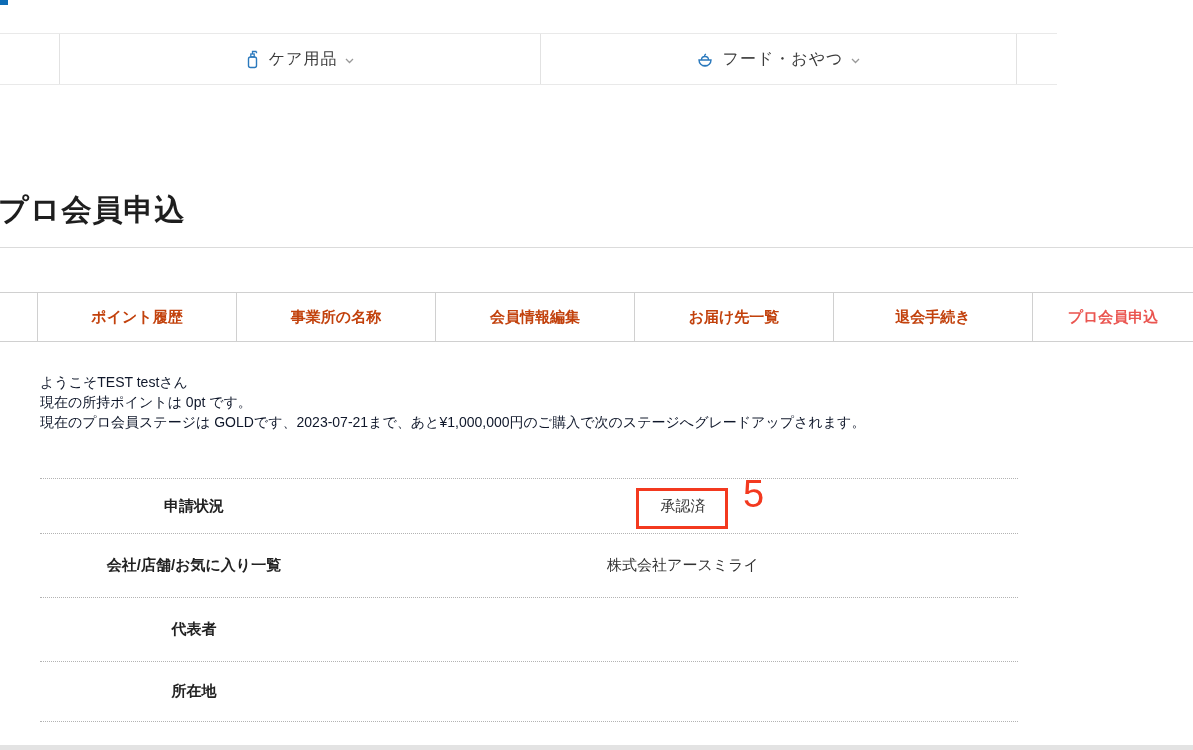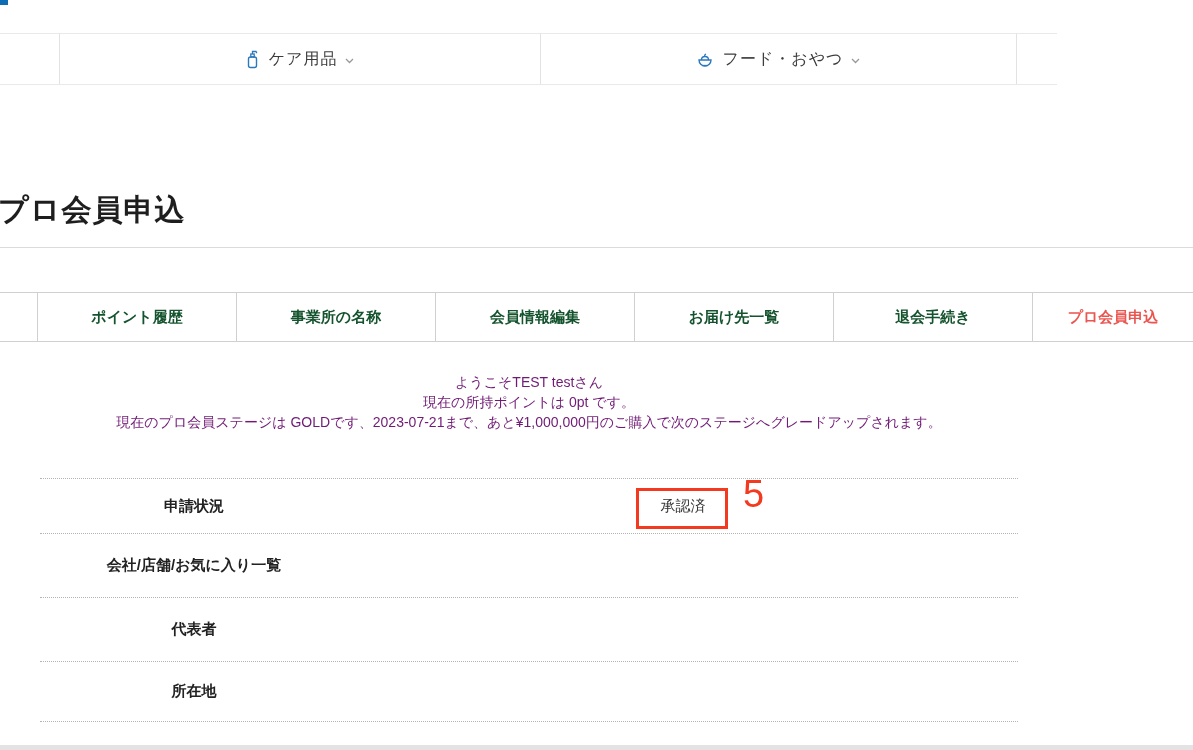--- a/index.html
+++ b/index.html
@@ -27,28 +27,28 @@
   .page-title { position:absolute; left:-2px; top:190px; font-size:30px; font-weight:bold;
       color:#1e1e1e; letter-spacing:1px; }
 
   .hr1 { position:absolute; left:0; top:247px; width:1193px; height:1px; background:#dbdbdb; }
 
   
   .tab-bar { position:absolute; left:0; top:292px; width:1193px; height:50px;
       border-top:1px solid #d0d0d0; border-bottom:1px solid #d0d0d0; display:flex; }
   .tab-spacer { width:38px; border-right:1px solid #d0d0d0; }
   .tab { width:199px; display:flex; align-items:center; justify-content:center;
-      border-right:1px solid #d0d0d0; font-size:15px; font-weight:bold; color:#14532d;
+      border-right:1px solid #d0d0d0; font-size:15px; font-weight:bold; color:#c2410c;
       cursor:pointer; background:#fff; }
   .tab.last { flex:1; border-right:none; }
   .tab.active { color:#ea5550; }
 
   
-  .welcome { position:absolute; left:40px; top:372px; width:978px; text-align:center;
-      font-size:14px; color:#701a75; line-height:20px; }
+  .welcome { position:absolute; left:40px; top:372px; width:978px; text-align:left;
+      font-size:14px; color:#0f172a; line-height:20px; }
 
   
   .member-table { position:absolute; left:40px; top:478px; width:978px; }
   .m-row { display:flex; border-top:1px dotted #b3b3b3; }
   .m-row:last-child { border-bottom:1px dotted #b3b3b3; }
   .m-row.r0 { height:55px; } .m-row.r1 { height:64px; } .m-row.r2 { height:64px; } .m-row.r3 { height:61px; }
   .m-label { width:308px; display:flex; align-items:center; justify-content:center;
       font-size:15px; font-weight:bold; color:#222; }
   .m-value { flex:1; display:flex; align-items:center; justify-content:center;
       font-size:15px; color:#333; }
@@ -127,20 +127,21 @@
     <div>現在のプロ会員ステージは GOLDです、2023-07-21まで、あと¥1,000,000円のご購入で次のステージへグレードアップされます。</div>
   </div>
 
   <div class="member-table">
     <div class="m-row r0">
       <div class="m-label">申請状況</div>
       <div class="m-value">承認済</div>
     </div>
     <div class="m-row r1">
       <div class="m-label">会社/店舗/お気に入り一覧</div>
+      <div class="m-value">株式会社アースミライ</div>
     </div>
     <div class="m-row r2">
       <div class="m-label">代表者</div>
       <div class="m-value"></div>
     </div>
     <div class="m-row r3">
       <div class="m-label">所在地</div>
       <div class="m-value"></div>
     </div>
   </div>

